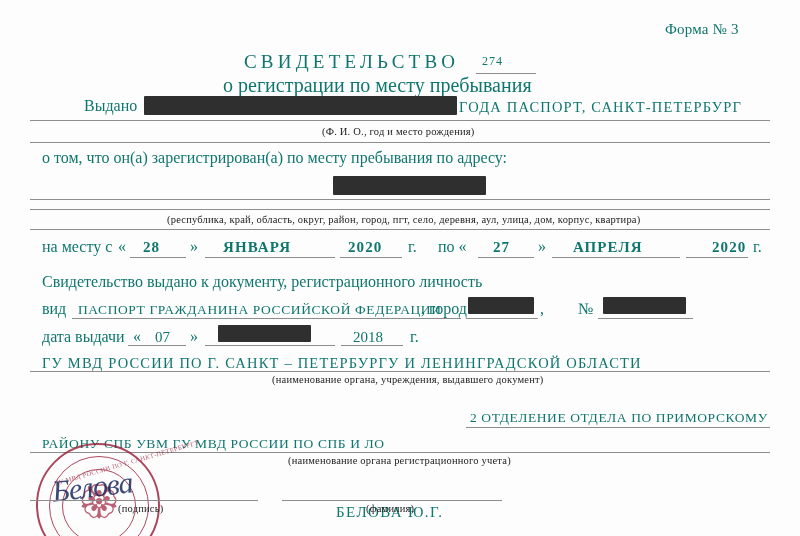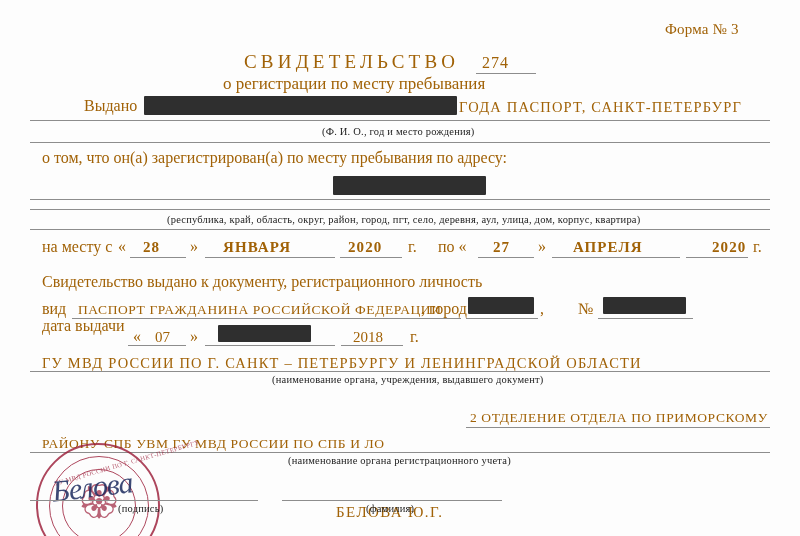--- a/index.html
+++ b/index.html
@@ -22,21 +22,21 @@
     width: 800px;
     height: 536px;
     background: #fdfdfd;
   }
 
   
   .t {
     position: absolute;
     white-space: nowrap;
     font-family: "Liberation Serif", serif;
-    color: #a16207;
+    color: #0f766e;
     line-height: 1;
   }
 
   .line {
     position: absolute;
     height: 1px;
     background: #8d8d8d;
   }
 
   .redact {
@@ -50,25 +50,25 @@
     letter-spacing: 0.2px;
   }
 
   .title-main {
     font-size: 19px;
     letter-spacing: 4.2px;
     font-weight: 400;
   }
 
   .title-sub {
-    font-size: 17px;
+    font-size: 20px;
   }
 
   .num-274 {
-    font-size: 16px;
+    font-size: 12px;
     letter-spacing: 1px;
   }
 
   .lbl {
     font-size: 16px;
   }
 
   .lbl-sm {
     font-size: 10.5px;
     color: #222;
@@ -217,21 +217,21 @@
   <div class="t caps-small" style="left:78px; top:303px;">ПАСПОРТ ГРАЖДАНИНА РОССИЙСКОЙ ФЕДЕРАЦИИ</div>
   <div class="line" style="left:72px; top:318px; width:389px;"></div>
   <div class="t lbl" style="left:421px; top:301px;">, город</div>
   <div class="redact" style="left:468px; top:297px; width:66px; height:17px;"></div>
   <div class="line" style="left:466px; top:318px; width:72px;"></div>
   <div class="t lbl" style="left:540px; top:301px;">,</div>
   <div class="t lbl" style="left:578px; top:301px;">№</div>
   <div class="redact" style="left:603px; top:297px; width:83px; height:17px;"></div>
   <div class="line" style="left:598px; top:318px; width:95px;"></div>
 
-  <div class="t lbl" style="left:42px; top:318px;text-align:right;">дата выдачи</div>
+  <div class="t lbl" style="left:42px; top:329px;text-align:right;">дата выдачи</div>
   <div class="t lbl" style="left:133px; top:329px;">«</div>
   <div class="t val" style="left:155px; top:330px;">07</div>
   <div class="line" style="left:128px; top:345px; width:58px;"></div>
   <div class="t lbl" style="left:190px; top:329px;">»</div>
   <div class="redact" style="left:218px; top:325px; width:93px; height:17px;"></div>
   <div class="line" style="left:205px; top:345px; width:130px;"></div>
   <div class="t val" style="left:353px; top:330px;">2018</div>
   <div class="line" style="left:341px; top:345px; width:62px;"></div>
   <div class="t lbl" style="left:410px; top:329px;">г.</div>
 

